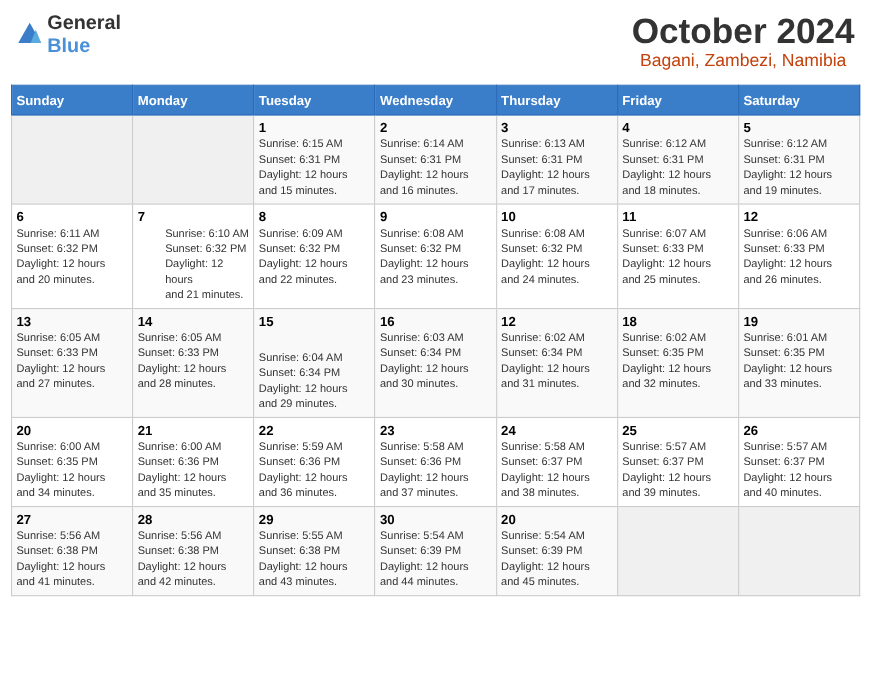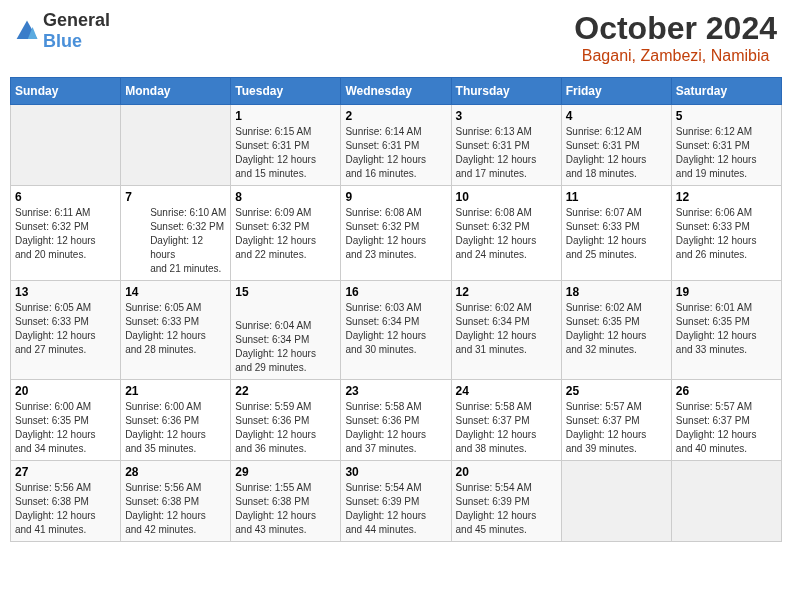--- a/index.html
+++ b/index.html
@@ -323,21 +323,21 @@
         </td>
         <td>
           <div class="day-number">28</div>
           <div class="day-detail" style="white-space: pre-line;">Sunrise: 5:56 AM
 Sunset: 6:38 PM
 Daylight: 12 hours
 and 42 minutes.</div>
         </td>
         <td>
           <div class="day-number">29</div>
-          <div class="day-detail" style="white-space: pre-line;">Sunrise: 1:55 AM
+          <div class="day-detail" style="white-space: pre-line;">Sunrise: 5:55 AM
 Sunset: 6:38 PM
 Daylight: 12 hours
 and 43 minutes.</div>
         </td>
         <td>
           <div class="day-number">30</div>
           <div class="day-detail" style="white-space: pre-line;">Sunrise: 5:54 AM
 Sunset: 6:39 PM
 Daylight: 12 hours
 and 44 minutes.</div>

